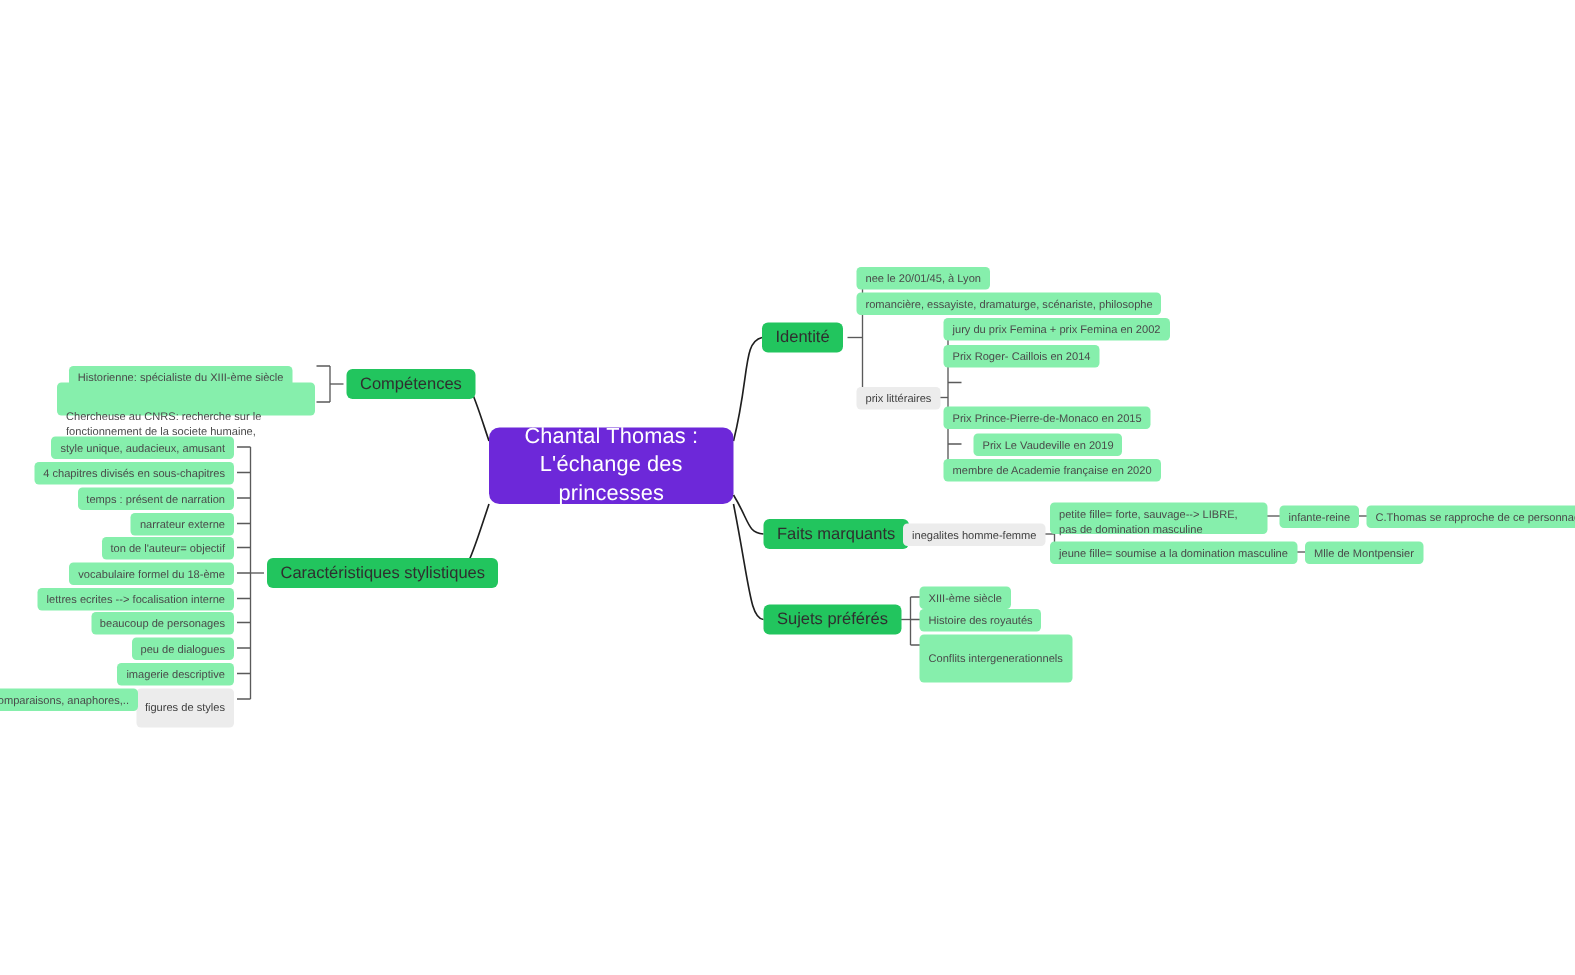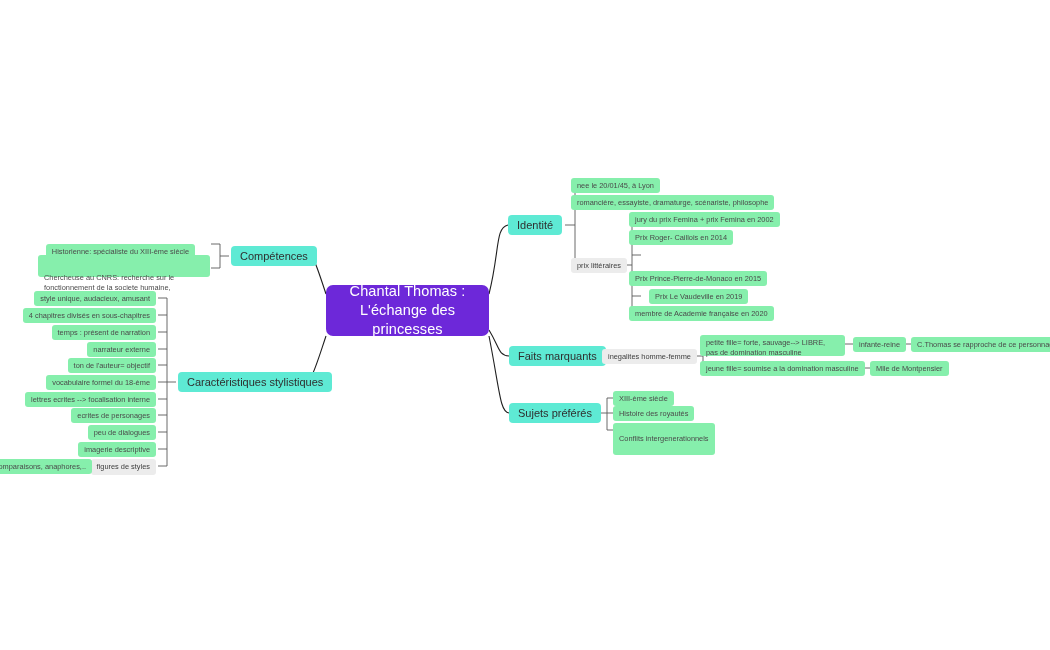--- a/index.html
+++ b/index.html
@@ -24,21 +24,21 @@
     line-height:19px;
     text-align:center;
     display:flex;align-items:center;justify-content:center;
     padding:6px 10px;
     letter-spacing:.1px;
   }
   .root span{display:block;}
 
   
   .lv1{
-    background:#5eead4;
+    background:#22c55e;
     color:#2f2f2f;
     border-radius:4px;
     font-size:11px;
     line-height:13px;
     padding:5px 9px;
     white-space:nowrap;
     display:flex;align-items:center;
   }
   .lv1.r{justify-content:flex-start;}
   .lv1.l{justify-content:flex-start;}
@@ -215,28 +215,28 @@
   <div class="node leaf nw leftal" style="right:894px;top:358px;height:15px;">
     <span>ton de l'auteur= objectif</span>
   </div>
   <div class="node leaf nw leftal" style="right:894px;top:375px;height:15px;">
     <span>vocabulaire formel du 18-ème</span>
   </div>
   <div class="node leaf nw leftal" style="right:894px;top:392px;height:15px;">
     <span>lettres ecrites --&gt; focalisation interne</span>
   </div>
   <div class="node leaf nw leftal" style="right:894px;top:408px;height:15px;">
-    <span>ecrites de personages</span>
+    <span>beaucoup de personages</span>
   </div>
   <div class="node leaf nw leftal" style="right:894px;top:425px;height:15px;">
     <span>peu de dialogues</span>
   </div>
   <div class="node leaf nw leftal" style="right:894px;top:442px;height:15px;">
     <span>imagerie descriptive</span>
   </div>
-  <div class="node leaf mid nw leftal" style="right:894px;top:459px;height:16px;justify-content:flex-end;">
+  <div class="node leaf mid nw leftal" style="right:894px;top:459px;height:26px;justify-content:flex-end;">
     <span>figures de styles</span>
   </div>
   <div class="node leaf nw leftal" style="right:958px;top:459px;height:15px;">
     <span>comparaisons, anaphores,..</span>
   </div>
 
 </div>
 
 </body></html>

